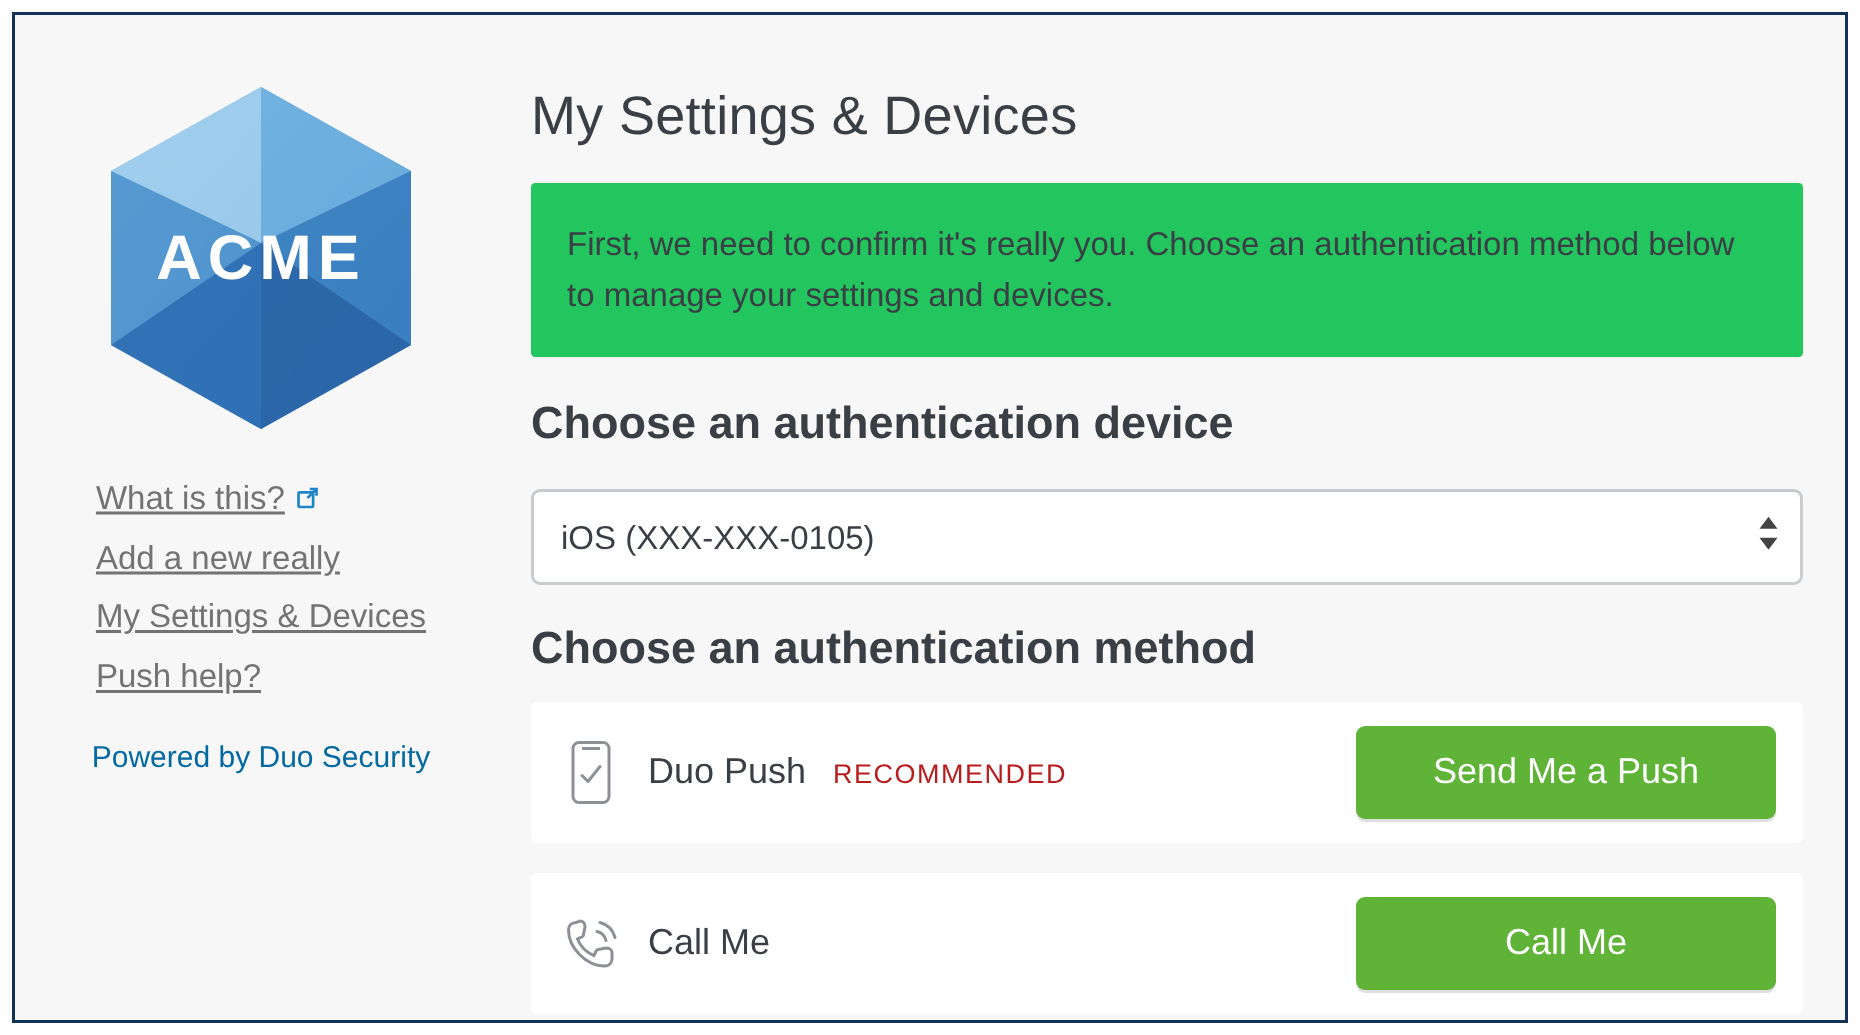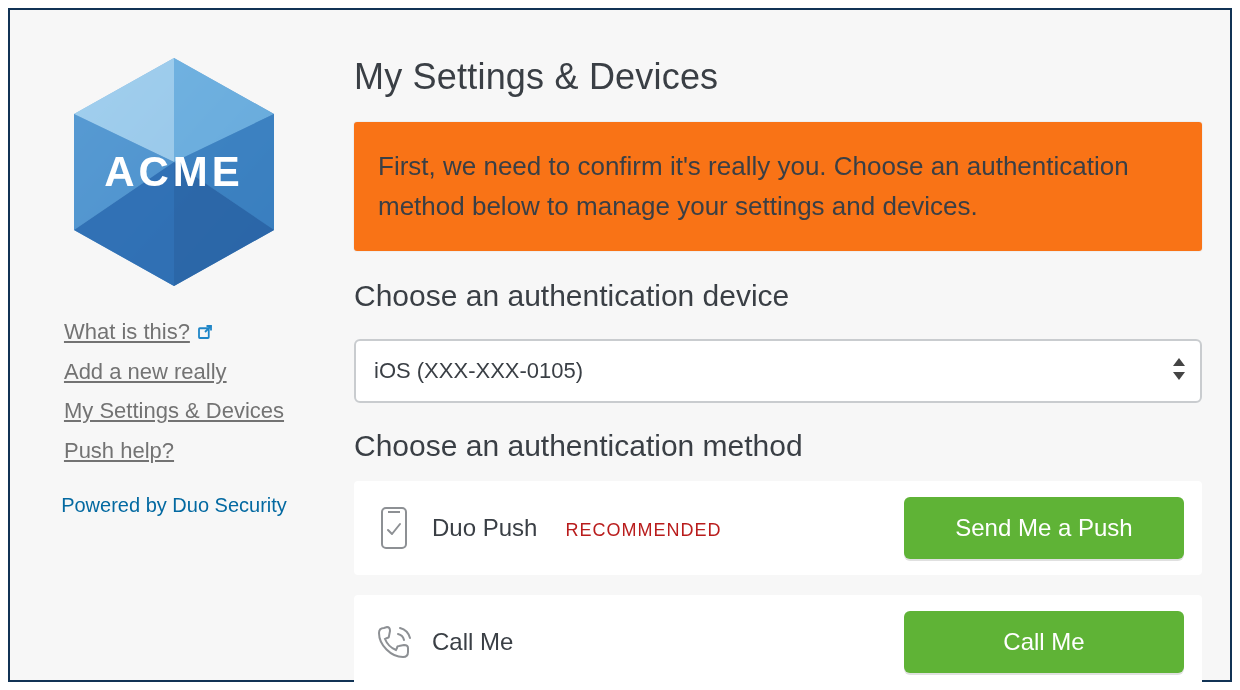--- a/index.html
+++ b/index.html
@@ -62,32 +62,32 @@
     padding-right: 4px;
   }
   .page-title {
     font-size: 36px;
     font-weight: 400;
     color: #3a3f45;
     margin: 0 0 24px 0;
     letter-spacing: 0.2px;
   }
   .info-banner {
-    background: #f97316;
+    background: #22c55e;
     border-radius: 3px;
     padding: 24px 24px;
     color: #3a3f45;
-    font-size: 26px;
+    font-size: 22px;
     line-height: 1.55;
     box-shadow: 0 0 0 1px rgba(0,0,0,0.03);
     margin-bottom: 28px;
   }
   .section-heading {
     font-size: 30px;
-    font-weight: 400;
+    font-weight: 700;
     color: #3a3f45;
     margin: 0 0 18px 0;
   }
   .device-select {
     width: 100%;
     height: 64px;
     border: 2px solid #c9cccf;
     border-radius: 6px;
     background: #ffffff;
     font-size: 22px;
@@ -125,21 +125,21 @@
     justify-content: center;
     align-items: center;
     margin-right: 16px;
     color: #8d9094;
   }
   .method-label {
     font-size: 24px;
     color: #3a3f45;
     display: inline-flex;
     align-items: baseline;
-    gap: 28px;
+    gap: 18px;
   }
   .method-badge {
     font-size: 18px;
     letter-spacing: 1px;
     color: #b91c1c;
   }
   .method-spacer { flex: 1 1 auto; }
   .method-button {
     background: #5fb336;
     color: #ffffff;

